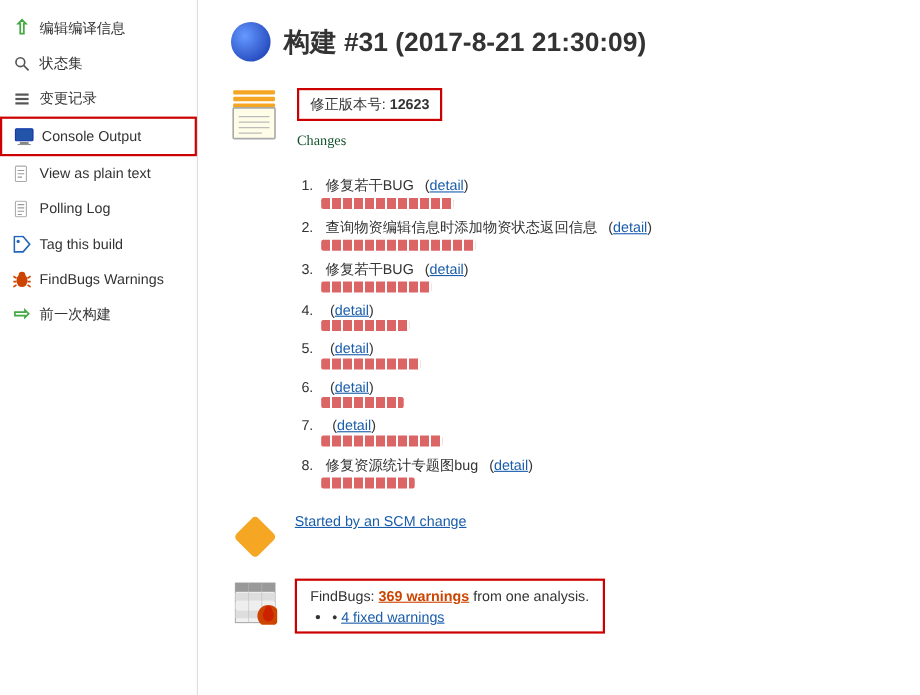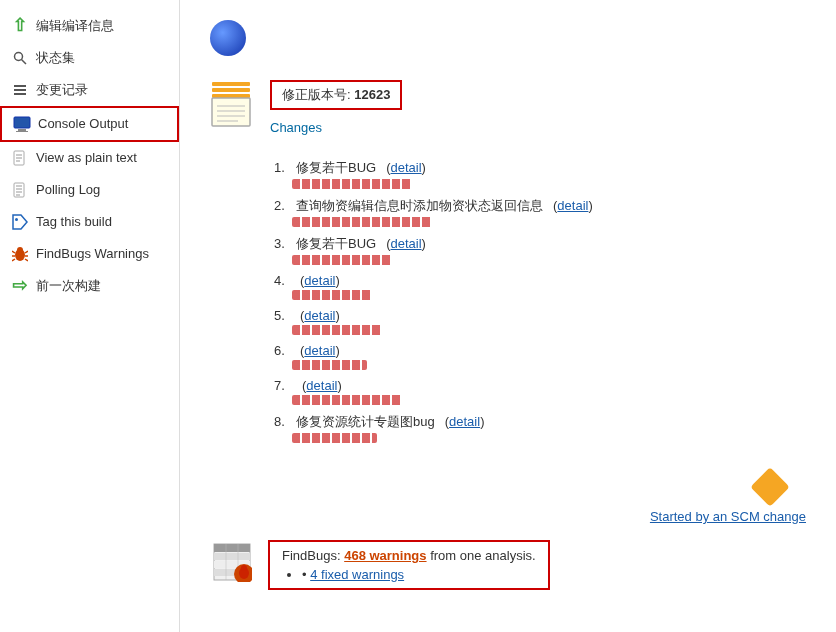--- a/index.html
+++ b/index.html
@@ -112,23 +112,22 @@
         transparent 10px
       );
       border-radius: 2px;
       margin: 2px 0 4px 18px;
       opacity: 0.7;
     }
 
     
     .scm-section {
       display: flex;
-      align-items: flex-end;
+      align-items: flex-start;
       margin: 20px 0 16px 0;
-      flex-direction: column;
     }
     .scm-diamond {
       width: 44px;
       height: 44px;
       margin-right: 14px;
       flex-shrink: 0;
       position: relative;
     }
     .scm-link {
       color: #1a5dab;
@@ -277,20 +276,21 @@
     </div>
     <span>前一次构建</span>
   </div>
 
 </div>
 
 <div id="main">
 
   <div class="page-header">
     <div class="header-ball"></div>
+    <h1 class="page-title">构建 #31 (2017-8-21 21:30:09)</h1>
   </div>
 
   <div class="build-info-section">
 
     <div style="margin-right:16px;flex-shrink:0;">
       <svg width="44" height="48" viewBox="0 0 44 48">
 
         <rect x="2" y="2" width="38" height="4" fill="#f5a623" rx="1"></rect>
         <rect x="2" y="8" width="38" height="4" fill="#f5a623" rx="1"></rect>
         <rect x="2" y="14" width="38" height="4" fill="#f5a623" rx="1"></rect>
@@ -302,21 +302,21 @@
         <line x1="7" y1="36" x2="35" y2="36" stroke="#bbb" stroke-width="1"></line>
         <line x1="7" y1="41" x2="28" y2="41" stroke="#bbb" stroke-width="1"></line>
       </svg>
     </div>
 
     <div>
       <div class="revision-box">
         <span>修正版本号:</span>
         <span style="font-weight:bold;">12623</span>
       </div>
-      <div style="font-size:13px;color:#0369a1;margin-top:4px;">Changes</div>
+      <div style="font-size:13px;color:#14532d;margin-top:4px;font-family:Liberation Serif, serif;">Changes</div>
     </div>
   </div>
 
   <div class="change-list-inner">
 
     <div class="change-item">
       <div class="change-item-row">
         <span class="change-num">1.</span>
         <span class="change-text">修复若干BUG</span>
         <span style="margin-left:6px;">(<a class="detail-link" href="#">detail</a>)</span>
@@ -413,21 +413,21 @@
 
         <circle cx="32" cy="32" r="10" fill="#cc4400"></circle>
         <ellipse cx="32" cy="31" rx="5" ry="6" fill="#cc2200"></ellipse>
         <circle cx="32" cy="26" r="3" fill="#cc2200"></circle>
         <line x1="28" y1="28" x2="25" y2="26" stroke="#cc4400" stroke-width="1.5"></line>
         <line x1="36" y1="28" x2="39" y2="26" stroke="#cc4400" stroke-width="1.5"></line>
       </svg>
     </div>
     <div class="findbugs-box">
       <span>FindBugs:</span>
-      <a class="warnings-link" href="#">468 warnings</a>
+      <a class="warnings-link" href="#">369 warnings</a>
       <span>from one analysis.</span>
       <ul style="list-style:none;padding:0;margin:0;">
         <li class="bullet-item">
           • <a class="fixed-link" href="#">4 fixed warnings</a>
         </li>
       </ul>
     </div>
   </div>
 
 </div>

